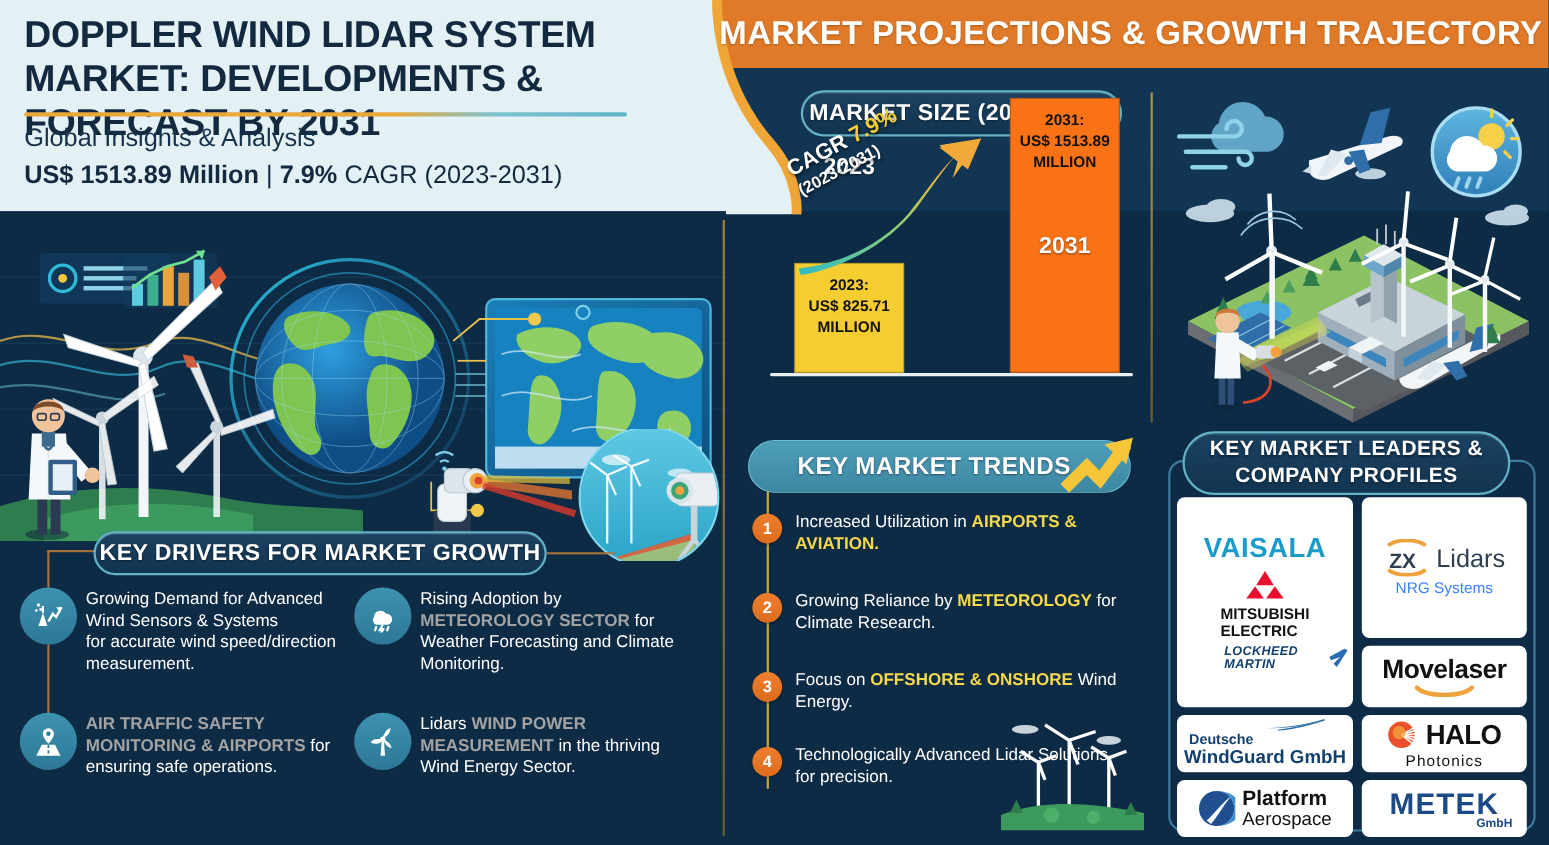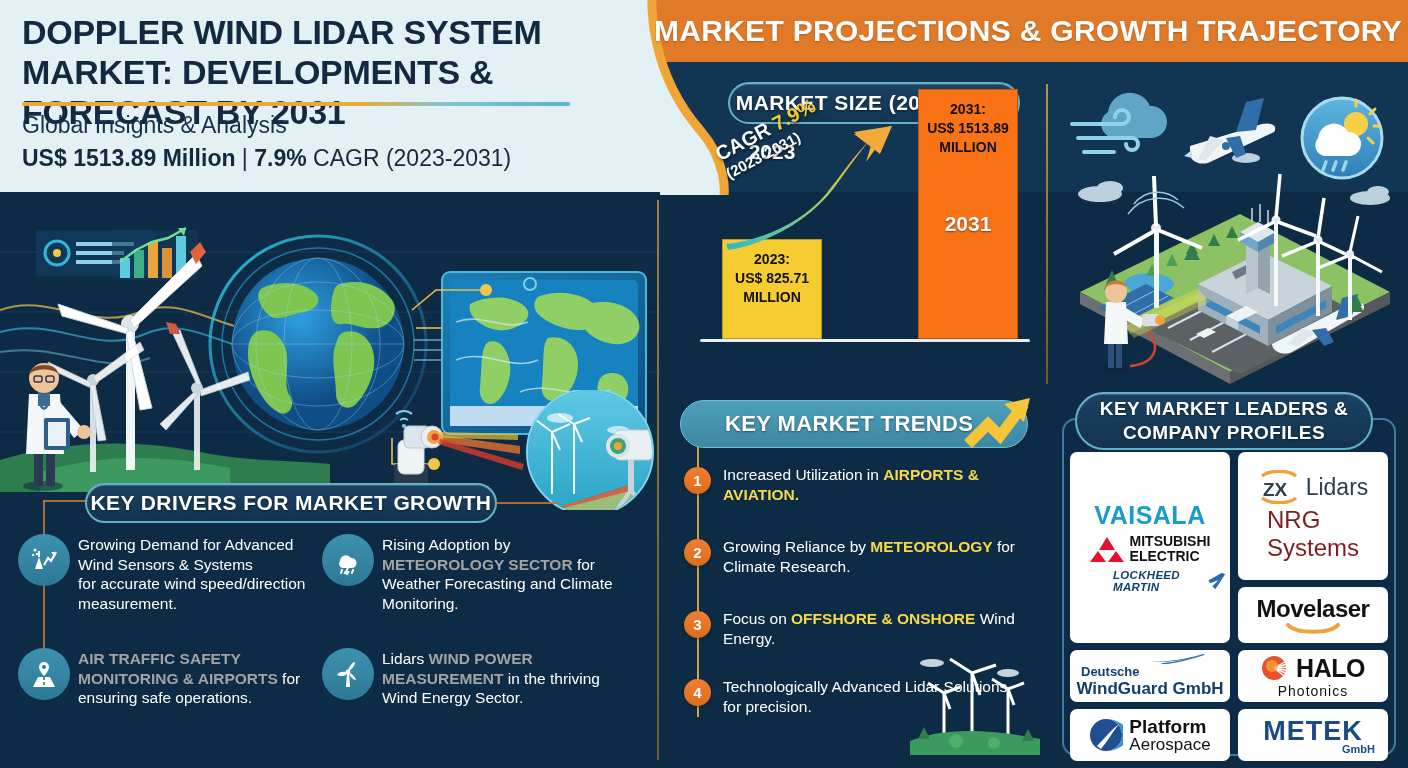--- a/index.html
+++ b/index.html
@@ -189,27 +189,27 @@
     gap:7px 8px;
   }
   .logo {
     background:#ffffff; border-radius:7px;
     display:flex; align-items:center; justify-content:center;
     flex-direction:column;
     overflow:hidden; padding:3px;
   }
   .logo-stackA { grid-row: span 2; gap:4px; }
   .lg-vaisala { color:#1a9bc9; font-weight:bold; font-size:25px; letter-spacing:.5px; }
-  .mitsu { display:flex; align-items:center; gap:6px; }
+  .mitsu { display:flex; align-items:center; gap:6px;flex-direction:column; }
   .mitsu-txt { font-size:14px; font-weight:bold; line-height:15px; color:#111; }
   .lockheed { display:flex; align-items:center; gap:6px;margin-left:40px; }
   .lockheed-txt { font-size:11.5px; font-weight:bold; font-style:italic; color:#12406e; letter-spacing:.3px;}
   .zx-row { display:flex; align-items:center; gap:6px; }
   .zx-lid { font-size:23px; color:#2c3e50; }
-  .nrg { font-size:24px; color:#7f1d1d; margin-top:2px;margin-left:26px; }
+  .nrg { font-size:14px; color:#3b82f6; margin-top:2px; }
   .movelaser { font-size:24px; font-weight:bold; color:#111; letter-spacing:-.5px; }
   .dwg1 { font-size:13px; font-weight:bold; color:#12406e; align-self:flex-start; margin-left:8px;}
   .dwg2 { font-size:17px; font-weight:bold; color:#12406e; }
   .halo-row { display:flex; align-items:center; gap:5px; }
   .halo { font-size:25px; font-weight:bold; color:#111; letter-spacing:-.5px; }
   .photonics { font-size:14px; color:#111; letter-spacing:1px; }
   .plat1 { font-size:19px; font-weight:bold; color:#111; line-height:19px; }
   .plat2 { font-size:17px; color:#111; line-height:18px; }
   .metek { font-size:27px; font-weight:bold; color:#1b4a86; letter-spacing:1px; }
   .gmbh { font-size:11px; font-weight:bold; color:#1b4a86; align-self:flex-end; margin-right:10px; margin-top:-4px;}

